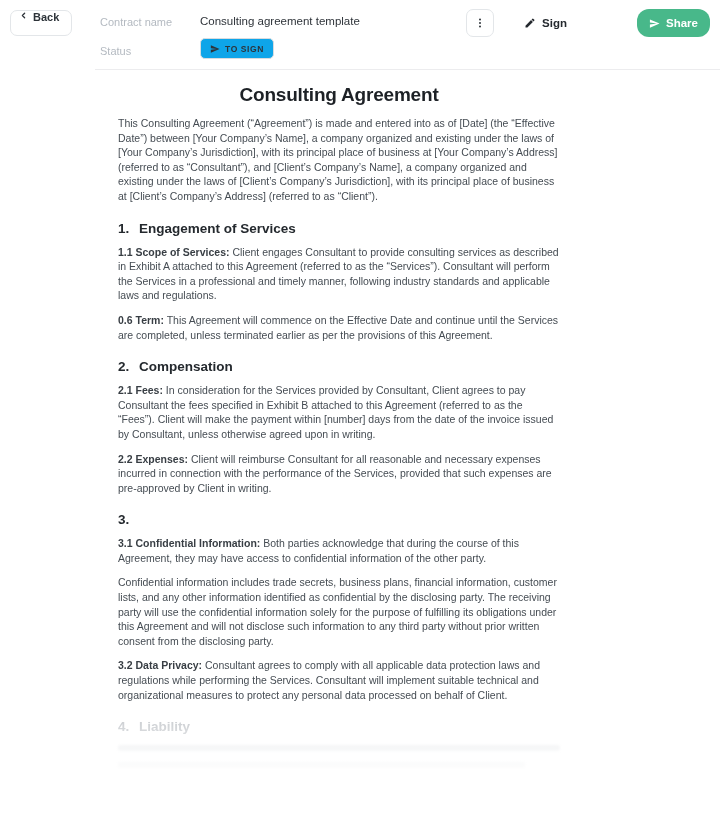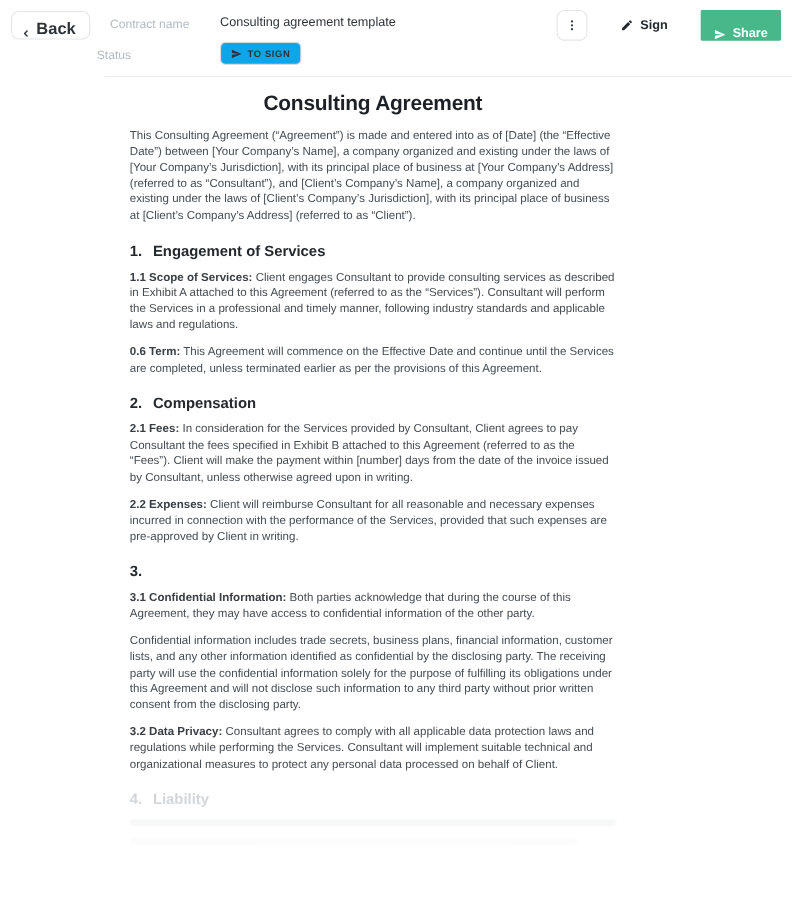--- a/index.html
+++ b/index.html
@@ -16,28 +16,28 @@
   
   .header { position: absolute; top: 0; left: 0; width: 720px; height: 70px; background: #fff; z-index: 10; }
   .header::after {
     content: ""; position: absolute; left: 95px; right: 0; bottom: 0;
     height: 1px; background: #ececee;
   }
   .back-btn {
     position: absolute; left: 10px; top: 10px; height: 26px;
     padding: 0 12px 0 8px;
     border: 1px solid #e3e6e9; border-radius: 7px; background: #fff;
-    display: inline-flex; align-items: flex-end; gap: 5px;
-    font-family: inherit; font-size: 15px; font-weight: 700; color: #2d3339;
+    display: inline-flex; align-items: flex-start; gap: 5px;
+    font-family: inherit; font-size: 11px; font-weight: 700; color: #2d3339;
     cursor: pointer;
   }
   .back-btn svg { display: block; }
   .meta-label { position: absolute; font-size: 11px; color: #b4bac1; }
   .contract-name-label { left: 100px; top: 16px; }
-  .status-label { left: 88px; top: 45px; }
+  .status-label { left: 100px; top: 45px; }
   .contract-title { position: absolute; left: 200px; top: 15px; font-size: 11.5px; color: #2f343a; cursor: text; }
   .status-badge {
     position: absolute; left: 200px; top: 38px; height: 21px;
     padding: 0 9px;
     border: 1px solid #d8dcdf; border-radius: 5px; background: #0ea5e9;
     display: inline-flex; align-items: center; gap: 5px;
     font-size: 8.5px; font-weight: 700; letter-spacing: 0.6px; color: #2d3339;
     cursor: pointer;
   }
   .actions { position: absolute; top: 9px; right: 10px; display: flex; align-items: center; gap: 24px; }
@@ -46,25 +46,26 @@
     display: flex; align-items: center; justify-content: center; cursor: pointer;
     color: #2d3339;
   }
   .sign-btn {
     height: 28px; padding: 0 6px; border: none; background: transparent;
     display: flex; align-items: center; gap: 6px;
     font-family: inherit; font-size: 11.5px; font-weight: 700; color: #24292e;
     cursor: pointer;
   }
   .share-btn {
-    height: 28px; padding: 0 12px; border: none; border-radius: 1px;
+    height: 28px; padding: 0 12px; border: none; border-radius: 12px;
     background: #48b88a; color: #fff;
-    display: flex; align-items: flex-end; gap: 6px;
+    display: flex; align-items: center; gap: 6px;
     font-family: inherit; font-size: 11.5px; font-weight: 700;
     cursor: pointer;
+    margin-left: 40px;
   }
 
   
   .document {
     position: absolute; top: 70px; left: 118px; width: 442px;
     cursor: text;
   }
   .doc-title {
     margin: 14px 0 10px 0;
     font-size: 19px; font-weight: 700; color: #1d2126; letter-spacing: -0.2px; text-align: center;

